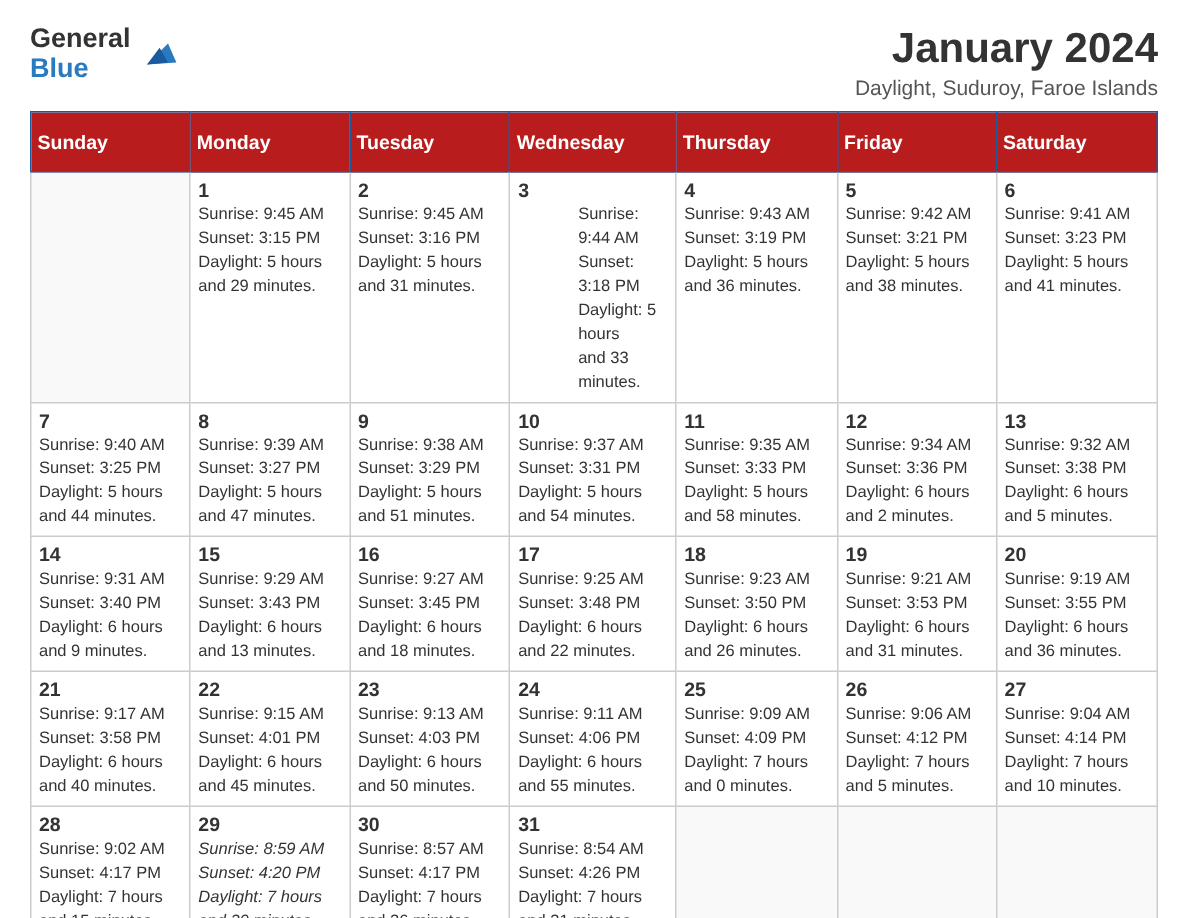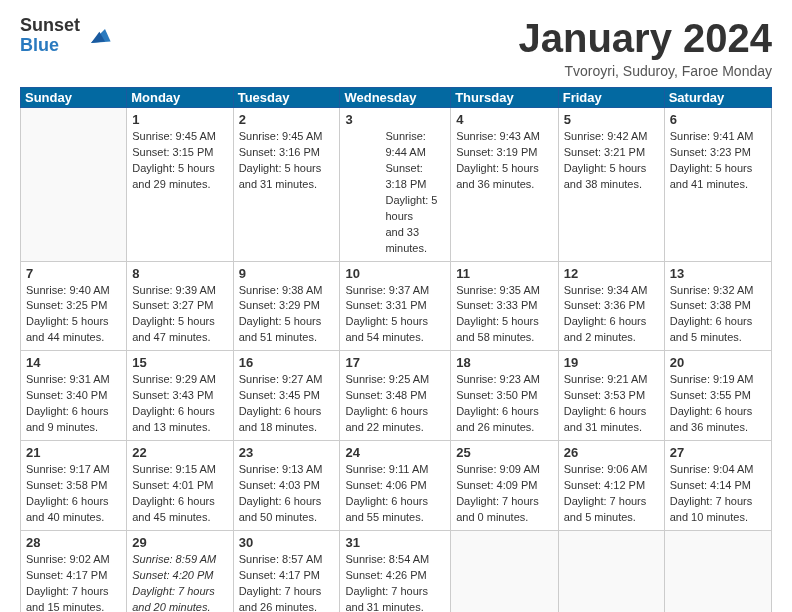--- a/index.html
+++ b/index.html
@@ -37,38 +37,38 @@
     }
     .logo-icon {
       width: 28px;
       height: 28px;
       margin-left: 4px;
     }
     .title-block {
       text-align: right;
     }
     .month-title {
-      font-size: 40px;
+      font-size: 28px;
       font-weight: bold;
       color: #333;
     }
     .subtitle {
       font-size: 14px;
       color: #555;
       margin-top: 2px;
     }
     table {
       width: 100%;
       border-collapse: collapse;
       font-size: 11px;
     }
     thead tr th {
-      background-color: #0369a1;
+      background-color: #b91c1c;
       color: #fff;
-      padding: 2px 4px;
+      padding: 12px 4px;
       text-align: left;
       font-size: 13px;
       font-weight: bold;
       border: 1px solid #1a5a9f;
     }
     tbody tr td {
       border: 1px solid #ccc;
       vertical-align: top;
       padding: 4px 5px;
       width: 113px;
@@ -89,31 +89,31 @@
       line-height: 1.45;
       color: #333;
     }
   </style>
 </head>
 <body>
 
 <div class="header">
   <div class="logo">
     <div class="logo-text">
-      <span class="logo-general">Sunset</span>
+      <span class="logo-general">General</span>
       <span class="logo-blue">Blue</span>
     </div>
     <svg class="logo-icon" viewBox="0 0 40 40">
       <polygon points="10,30 30,10 38,28" fill="#2a7abf"></polygon>
       <polygon points="10,30 22,14 30,28" fill="#1a5a9f"></polygon>
     </svg>
   </div>
   <div class="title-block">
     <div class="month-title">January 2024</div>
-    <div class="subtitle">Tvoroyri, Suduroy, Faroe Monday</div>
+    <div class="subtitle">Daylight, Suduroy, Faroe Islands</div>
   </div>
 </div>
 
 <table>
   <thead>
     <tr>
     <th>Sunday</th>
         <th>Monday</th>
         <th>Tuesday</th>
         <th>Wednesday</th>

